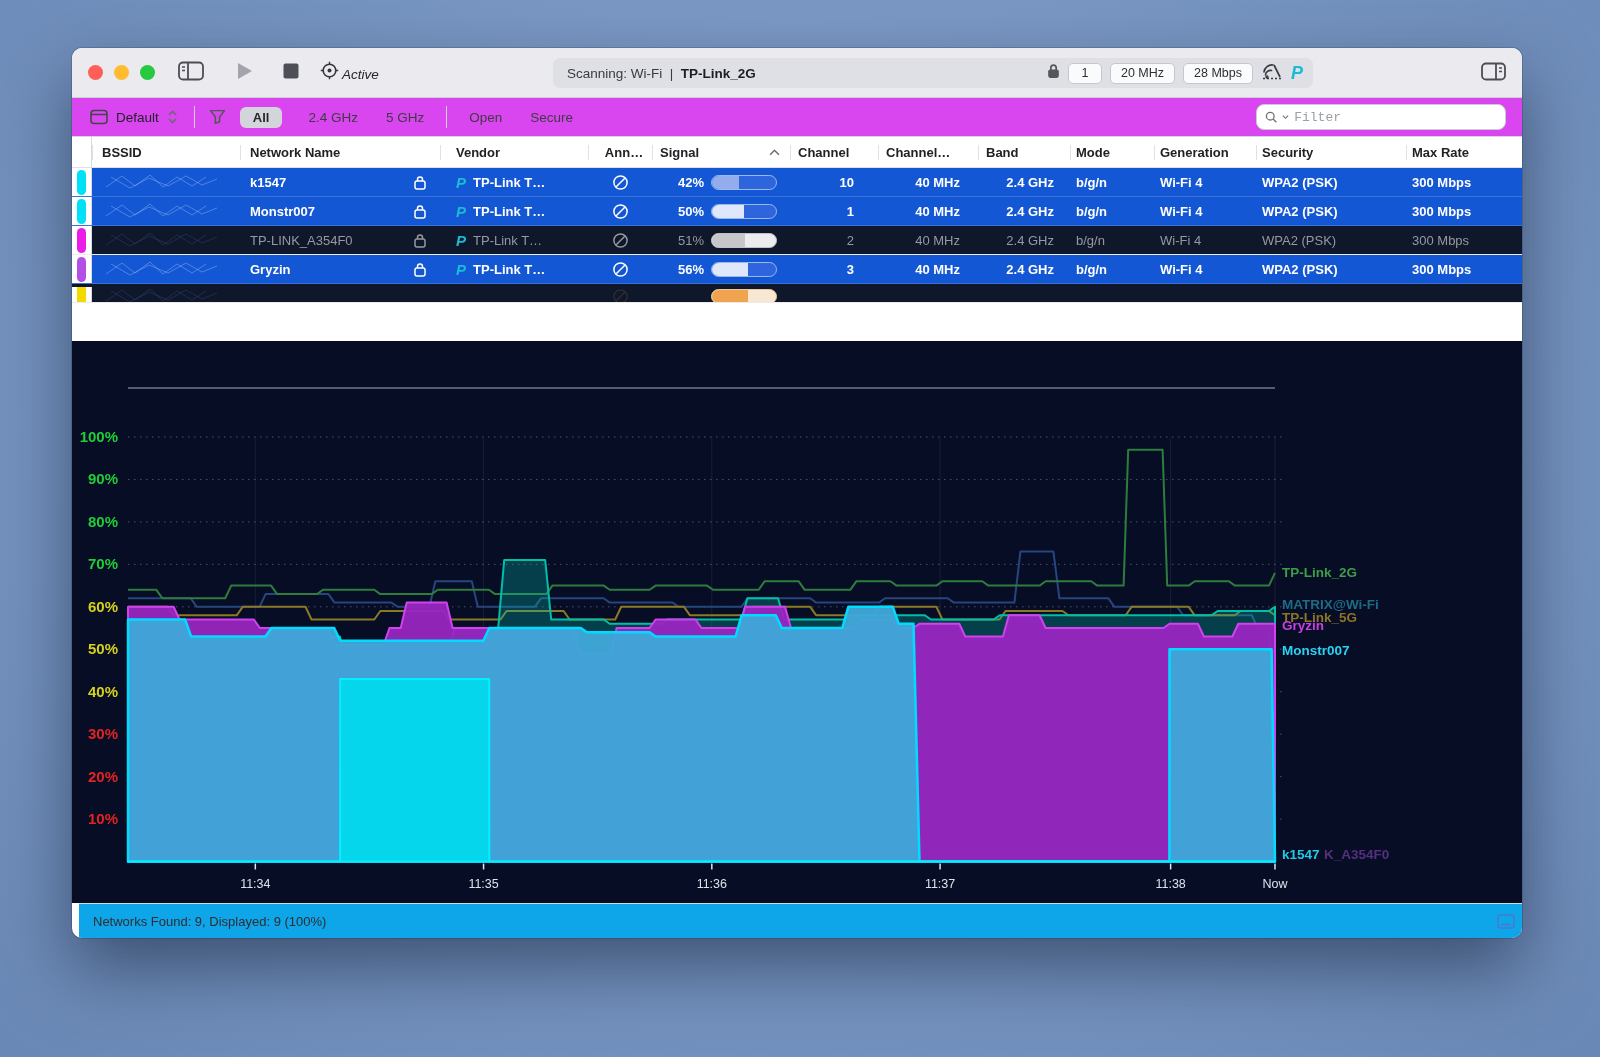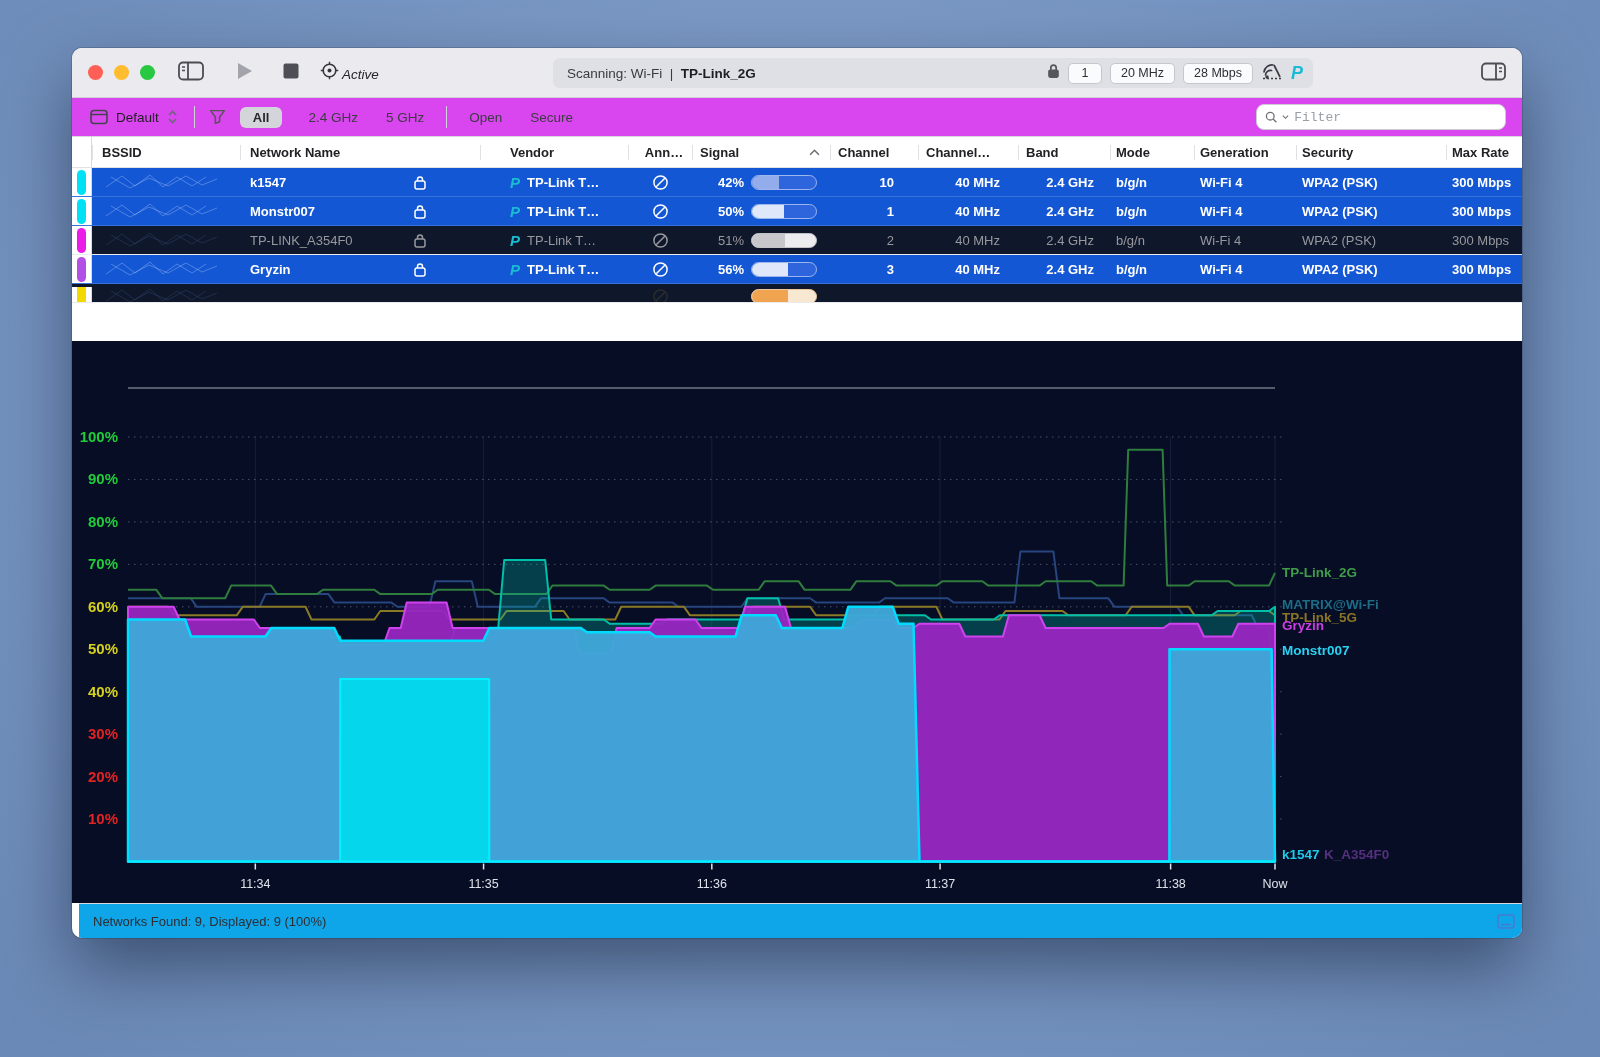--- a/index.html
+++ b/index.html
@@ -59,21 +59,21 @@
   .row.dim { color:#98989e; }
   .row.partial { height:19px; overflow:hidden; align-items:flex-start; }
   .row.partial > div { margin-top:3px; }
   .cell { flex:none; display:flex; align-items:center; height:100%; overflow:hidden; }
   .c-chip { width:20px; justify-content:center; background:#fff; border-right:1px solid #d9d9de; }
   .chip { width:9px; height:25px; border-radius:5px; }
   .row.partial .chip{ height:25px; margin-top:-2px; }
   .c-bssid{ width:148px; padding-left:10px; }
   .c-name { width:200px; padding-left:10px; }
   .c-name .lockwrap{ margin-left:auto; margin-right:14px; display:flex; }
-  .c-vendor{ width:148px; padding-left:30px; gap:7px;margin-left:40px; }
+  .c-vendor{ width:148px; padding-left:16px; gap:7px; }
   .plogo { color:#19bcd2; font-weight:800; font-size:15px; font-style:italic; }
   .c-ann { width:64px; justify-content:center; }
   .c-signal{ width:138px; }
   .sig-pct { width:52px; text-align:right; display:inline-block; }
   .sig-bar { width:66px; height:15px; border-radius:8px; margin-left:7px; position:relative; overflow:hidden; border:1px solid; }
   .sig-fill{ position:absolute; left:0; top:0; bottom:0; }
   .c-channel{ width:88px; justify-content:flex-end; padding-right:24px; }
   .c-width{ width:100px; justify-content:flex-end; padding-right:18px; }
   .c-band{ width:92px; justify-content:flex-end; padding-right:16px; }
   .c-mode{ width:84px; padding-left:6px; }

